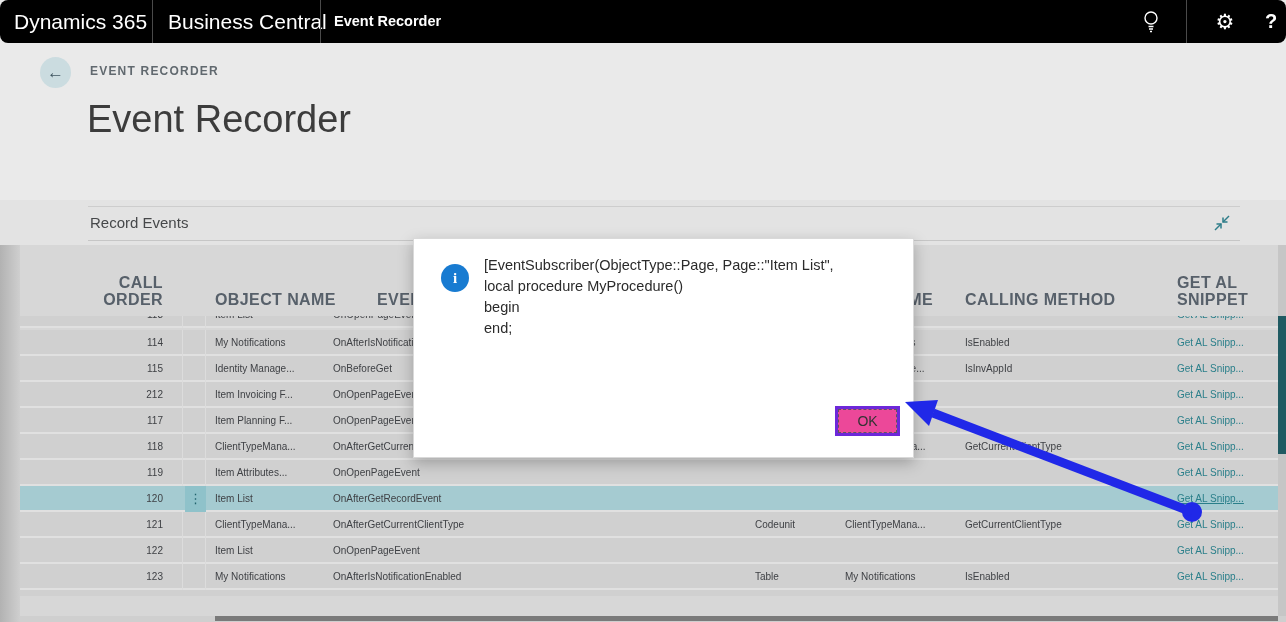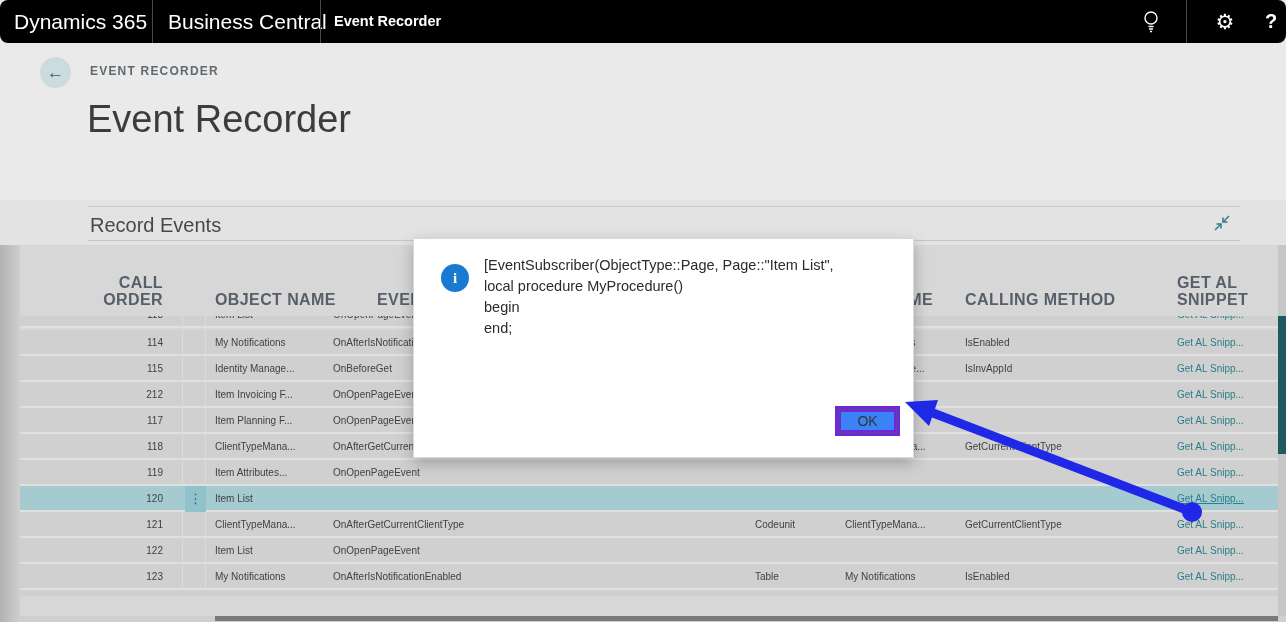--- a/index.html
+++ b/index.html
@@ -23,21 +23,21 @@
   
   .back-circle{position:absolute;left:40px;top:57px;width:31px;height:31px;border-radius:50%;
                background:#cbdce0;color:#3f5560;font-size:17px;display:flex;align-items:center;justify-content:center;cursor:pointer;}
   .caption{position:absolute;left:90px;top:64px;font-size:12px;font-weight:700;letter-spacing:1.2px;color:#61696f;}
   .page-title{position:absolute;left:87px;top:98px;font-size:38px;font-weight:300;color:#3c3c3c;}
 
   
   .section-band{position:absolute;left:0;top:200px;width:1286px;height:45px;background:#e3e3e3;}
   .section-line-top{position:absolute;left:88px;top:206px;width:1152px;height:1px;background:#cdcdcd;}
   .section-line-bot{position:absolute;left:88px;top:240px;width:1152px;height:1px;background:#c6c6c6;}
-  .section-title{position:absolute;left:90px;top:214px;font-size:20px;color:#46484a;cursor:pointer;}
+  .section-title{position:absolute;left:90px;top:214px;font-size:15px;color:#46484a;cursor:pointer;}
   .collapse-btn{position:absolute;left:1211px;top:212px;width:22px;height:22px;cursor:pointer;}
 
   
   .table-band{position:absolute;left:0;top:245px;width:1286px;height:377px;background:#d7d7d7;}
   .edge-shadow{position:absolute;left:0;top:245px;width:20px;height:377px;
                background:linear-gradient(to right,#b2b2b2,#cfcfcf);}
   .thead{position:absolute;left:20px;top:260px;width:1266px;height:56px;font-size:16px;font-weight:700;
          letter-spacing:.4px;color:#57606a;}
   .th{position:absolute;white-space:nowrap;cursor:pointer;}
   .th-order{left:63px;top:14px;width:80px;text-align:right;line-height:17px;}
@@ -74,22 +74,22 @@
   .htrack{position:absolute;left:20px;top:616px;width:1266px;height:6px;background:#cfcfcf;}
   .hthumb{position:absolute;left:215px;top:616px;width:1063px;height:5px;background:#7a7a7a;cursor:pointer;}
 
   
   .dialog{position:absolute;left:413px;top:238px;width:501px;height:220px;background:#fff;z-index:10;
           box-shadow:0 5px 14px rgba(0,0,0,.25);border:1px solid #d9d9d9;}
   .info-icon{position:absolute;left:27px;top:25px;width:28px;height:28px;border-radius:50%;background:#187bd1;
              color:#fff;font-size:15px;font-weight:700;font-family:"Liberation Serif",serif;
              display:flex;align-items:center;justify-content:center;}
   .dlg-text{position:absolute;left:70px;top:16px;width:410px;font-size:14.5px;line-height:21px;color:#2b2b2b;}
-  .ok-btn{position:absolute;left:421px;top:167px;width:65px;height:30px;background:#3b82f6;
-          border:6px solid #6d28d9;outline:1px dashed #5a5a5a;outline-offset:-4px;
+  .ok-btn{position:absolute;left:421px;top:167px;width:65px;height:30px;background:#ec4899;
+          border:3px solid #6d28d9;outline:1px dashed #5a5a5a;outline-offset:-4px;
           font-size:14px;color:#333;font-family:"Liberation Sans",sans-serif;cursor:pointer;}
 
   .arrow-overlay{position:absolute;left:0;top:0;width:1286px;height:622px;z-index:20;pointer-events:none;}
 </style>
 </head>
 <body>
 
 <div id="stage">
 
   <div class="topbar">
@@ -205,20 +205,21 @@
       <span class="c c-order">119</span>
       <span class="c c-obj">Item Attributes...</span>
       <span class="c c-evt">OnOpenPageEvent</span>
       <span class="c c-snip">Get AL Snipp...</span>
     </div>
 
     <div class="row sel">
       <span class="c c-order">120</span>
       <span class="menucell">⋮</span>
       <span class="c c-obj">Item List</span>
+      <span class="c c-evt">OnAfterGetRecordEvent</span>
       <span class="c c-snip u">Get AL Snipp...</span>
     </div>
 
     <div class="row">
       <span class="c c-order">121</span>
       <span class="c c-obj">ClientTypeMana...</span>
       <span class="c c-evt">OnAfterGetCurrentClientType</span>
       <span class="c c-ctype">Codeunit</span>
       <span class="c c-cname">ClientTypeMana...</span>
       <span class="c c-cmeth">GetCurrentClientType</span>

